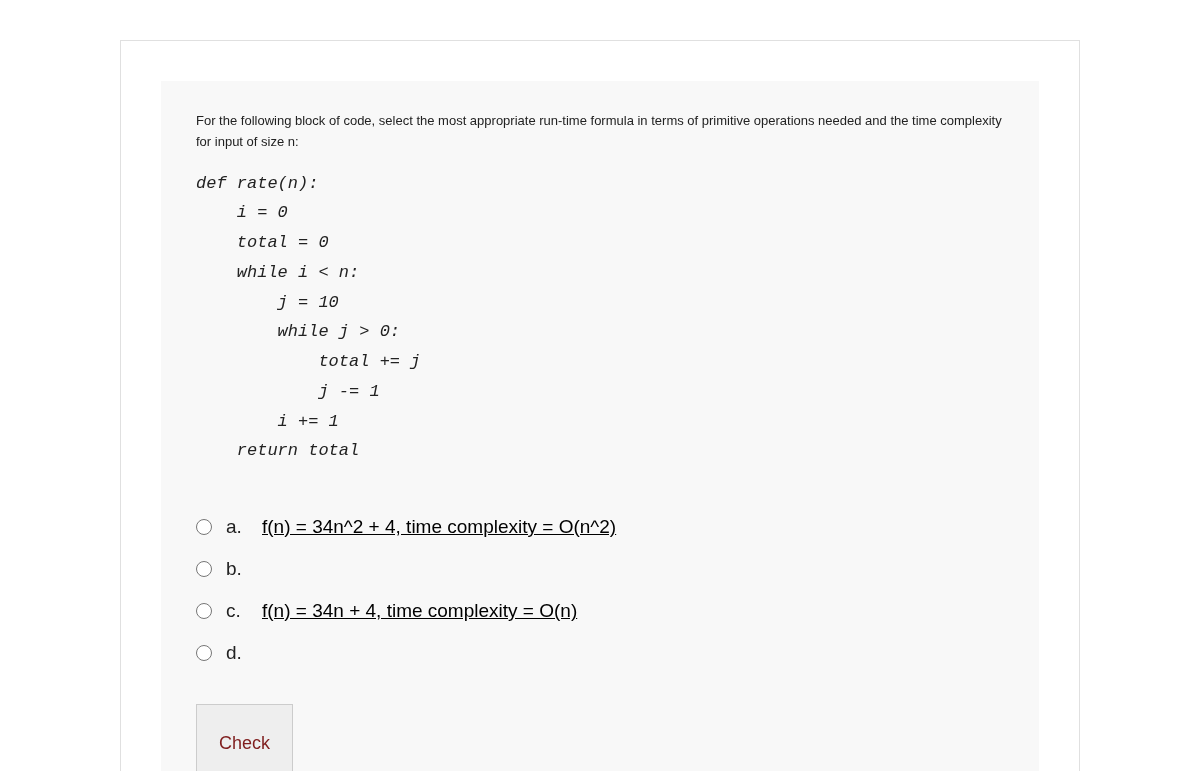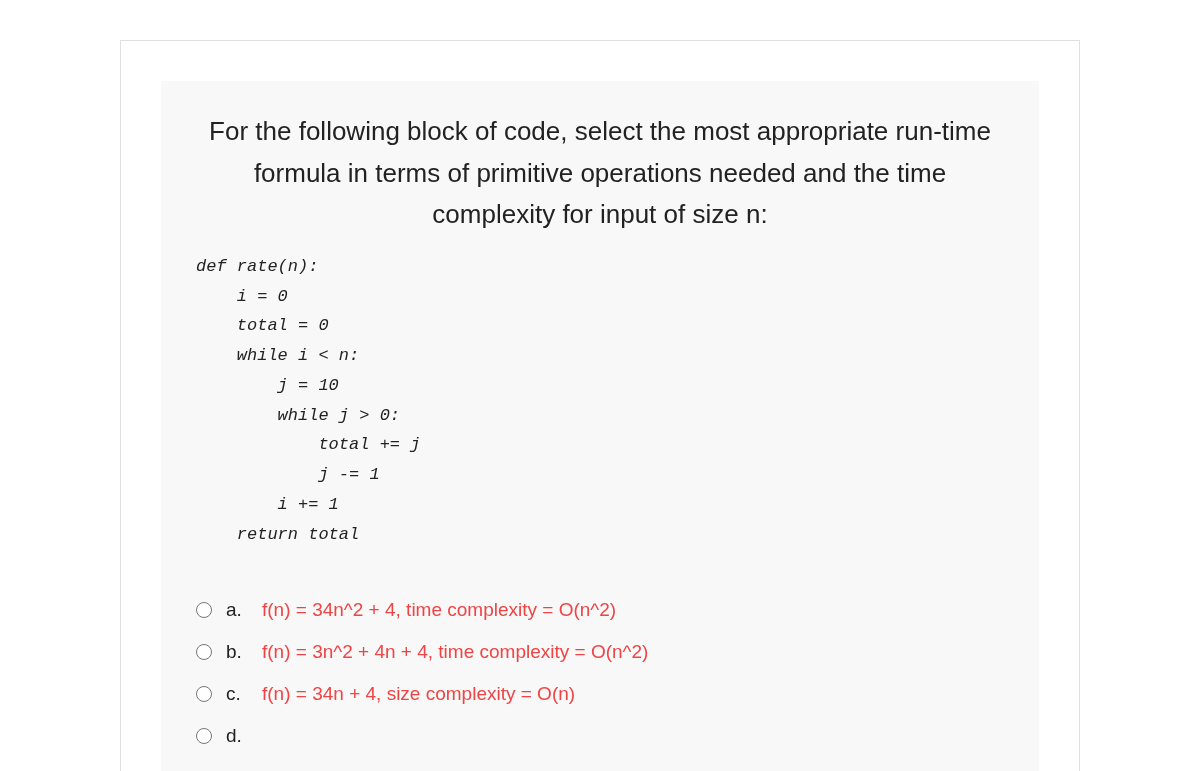--- a/index.html
+++ b/index.html
@@ -19,25 +19,24 @@
       background: #ffffff;
       border: 1px solid #e0e0e0;
       padding: 0;
     }
     .question-card {
       background: #f8f8f8;
       margin: 40px;
       padding: 30px 35px;
     }
     .question-text {
-      font-size: 26px;
+      font-size: 13px;
       color: #222222;
       line-height: 1.6;
       margin-bottom: 16px;
-      text-align: center;
     }
     .code-block {
       font-family: "Courier New", Courier, monospace;
       font-size: 17px;
       color: #222222;
       line-height: 1.75;
       white-space: pre;
       margin-bottom: 40px;
       font-style: italic;
     }
@@ -56,21 +55,22 @@
       flex-shrink: 0;
       cursor: pointer;
     }
     .option-letter {
       font-size: 19px;
       color: #222222;
       width: 22px;
     }
     .option-text {
       font-size: 19px;
-      color: #ef4444;
+      color: #000000;
+      text-decoration: underline;
     }
     .check-button {
       background: #eeeeee;
       border: 1px solid #cccccc;
       padding: 28px 22px;
       font-size: 18px;
       color: #7f1d1d;
       cursor: pointer;
       font-family: inherit;
     }
@@ -98,27 +98,26 @@
 
       <label class="option-row">
         <input type="radio" name="answer" class="radio-input" style="">
         <span class="option-letter">a.</span>
         <span class="option-text">f(n) = 34n^2 + 4, time complexity = O(n^2)</span>
       </label>
 
       <label class="option-row">
         <input type="radio" name="answer" class="radio-input" style="">
         <span class="option-letter">b.</span>
-        <span class="option-text">f(n) = 3n^2 + 4n + 4, time complexity = O(n^2)</span>
       </label>
 
       <label class="option-row">
         <input type="radio" name="answer" class="radio-input" style="">
         <span class="option-letter">c.</span>
-        <span class="option-text">f(n) = 34n + 4, size complexity = O(n)</span>
+        <span class="option-text">f(n) = 34n + 4, time complexity = O(n)</span>
       </label>
 
       <label class="option-row">
         <input type="radio" name="answer" class="radio-input" style="">
         <span class="option-letter">d.</span>
       </label>
 
     </div>
 
     <button class="check-button">Check</button>

